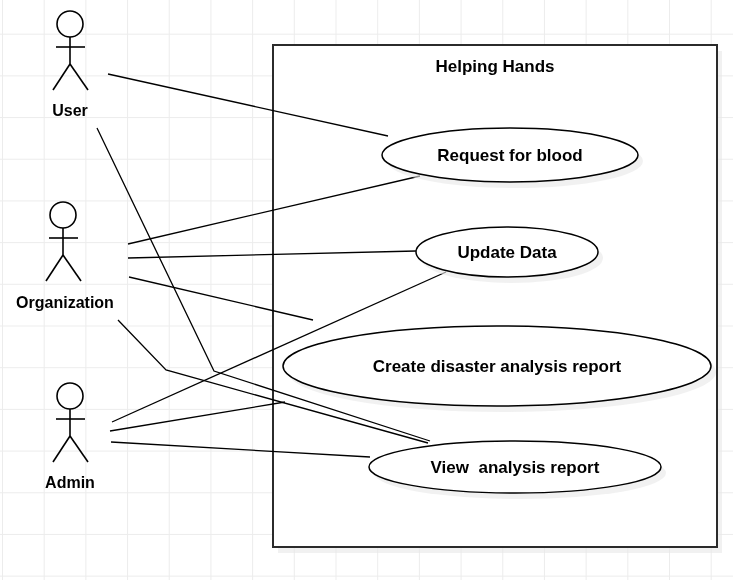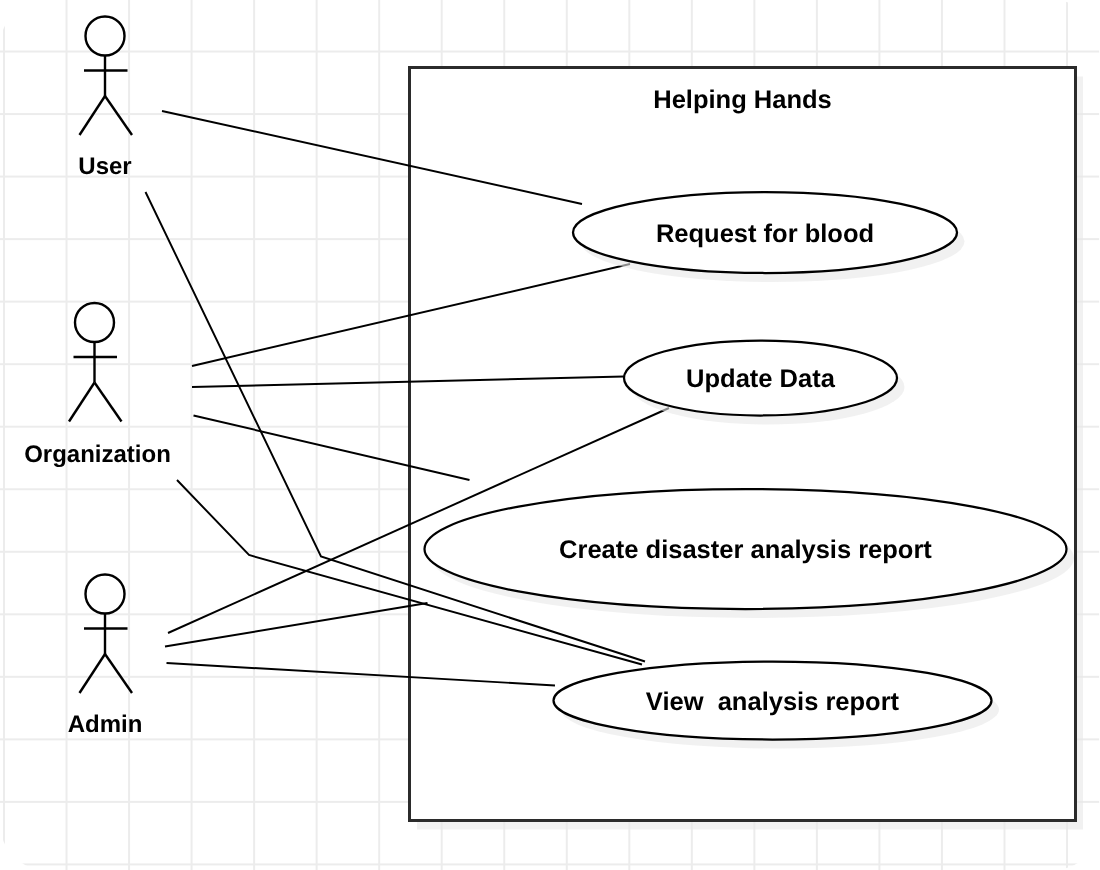--- a/index.html
+++ b/index.html
@@ -9,21 +9,20 @@
     background:#ffffff;
   }
   #canvas{
     position:relative;width:733px;height:580px;
     background-color:#ffffff;
     background-image:
       linear-gradient(to right,#ececec 1px,transparent 1px),
       linear-gradient(to bottom,#ececec 1px,transparent 1px);
     background-size:41.7px 41.7px;
     background-position:2px -8px;
-    border-radius:31px;
   }
   svg{position:absolute;left:0;top:0;}
   .edge{stroke:#000;stroke-width:1.3;fill:none;}
   .shape{stroke:#000;stroke-width:1.5;fill:#ffffff;}
   .shadow{fill:#e8e8e8;opacity:.6;stroke:none;}
   .actor{stroke:#000;stroke-width:1.6;fill:none;}
   .actor-head{fill:#ffffff;}
   .lbl{
     font-family:"Liberation Sans",sans-serif;
     font-weight:bold;fill:#000;text-anchor:middle;white-space:pre;

